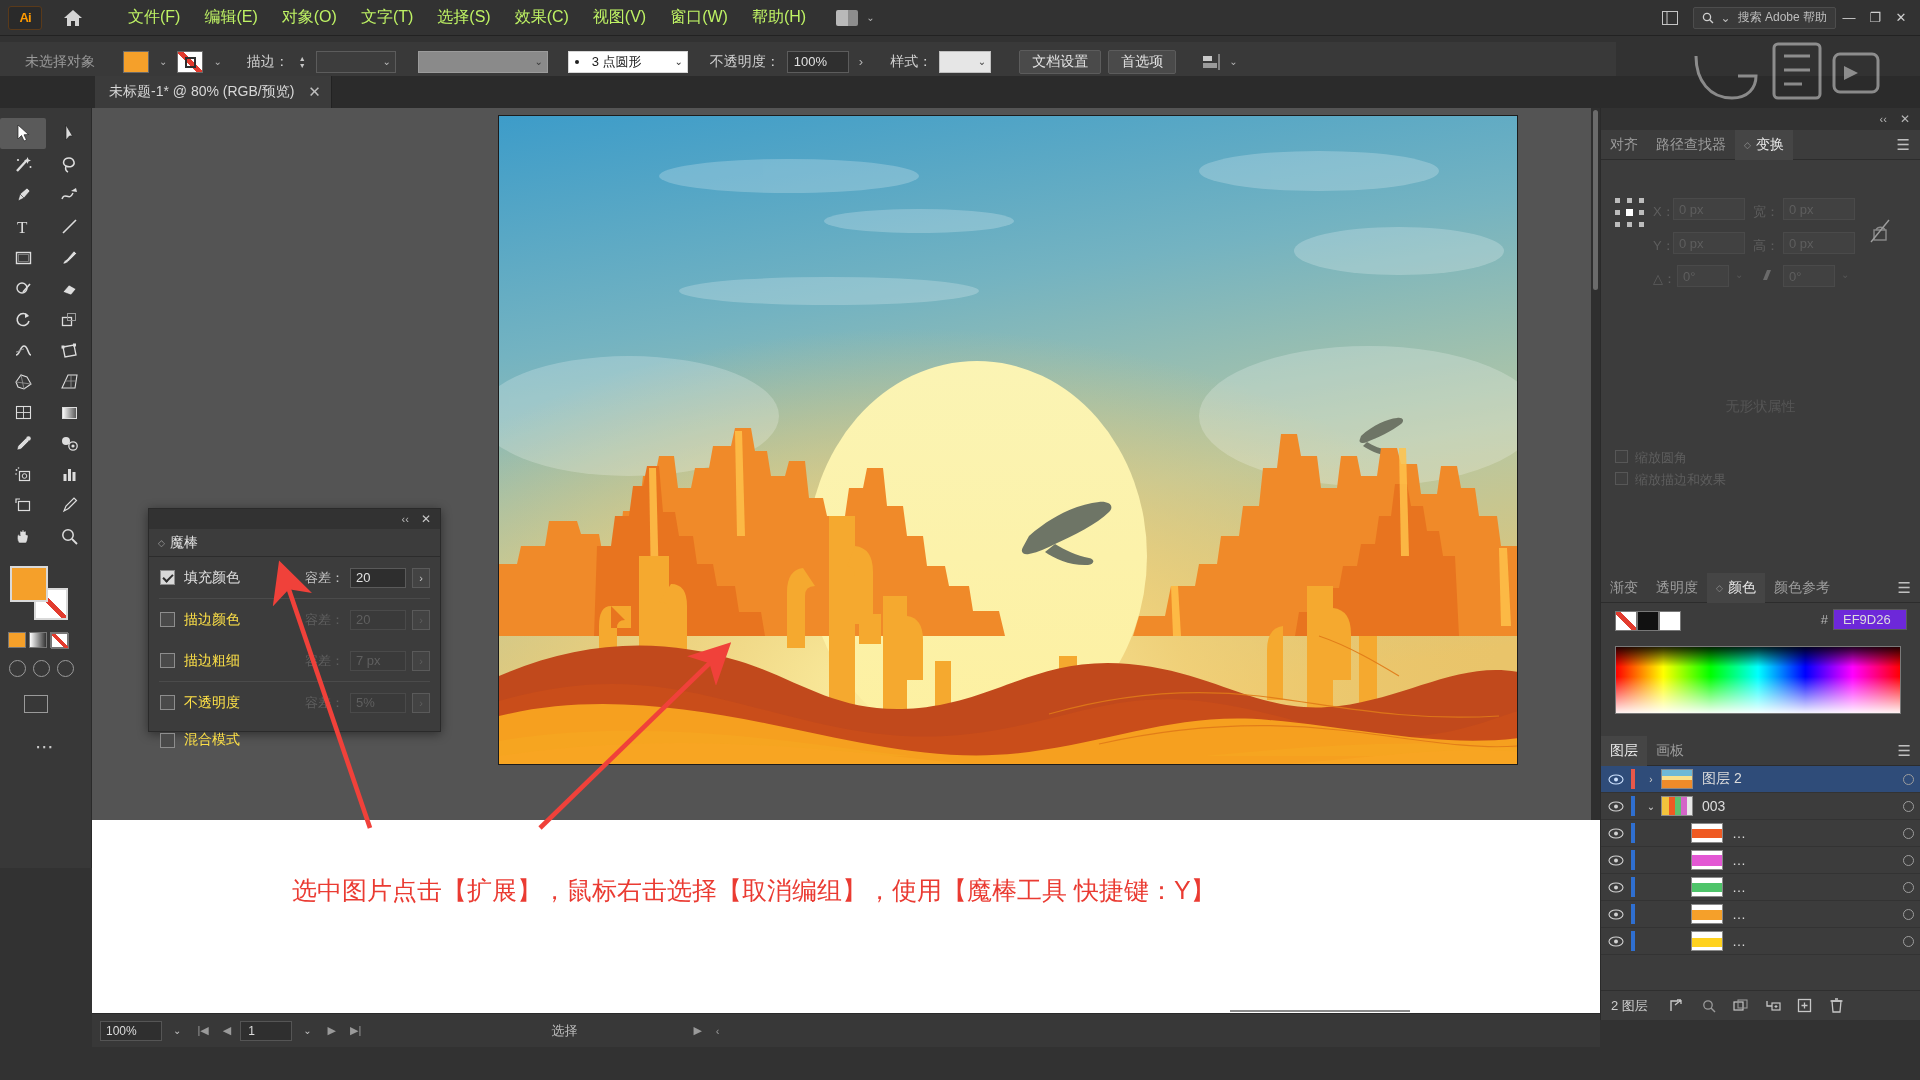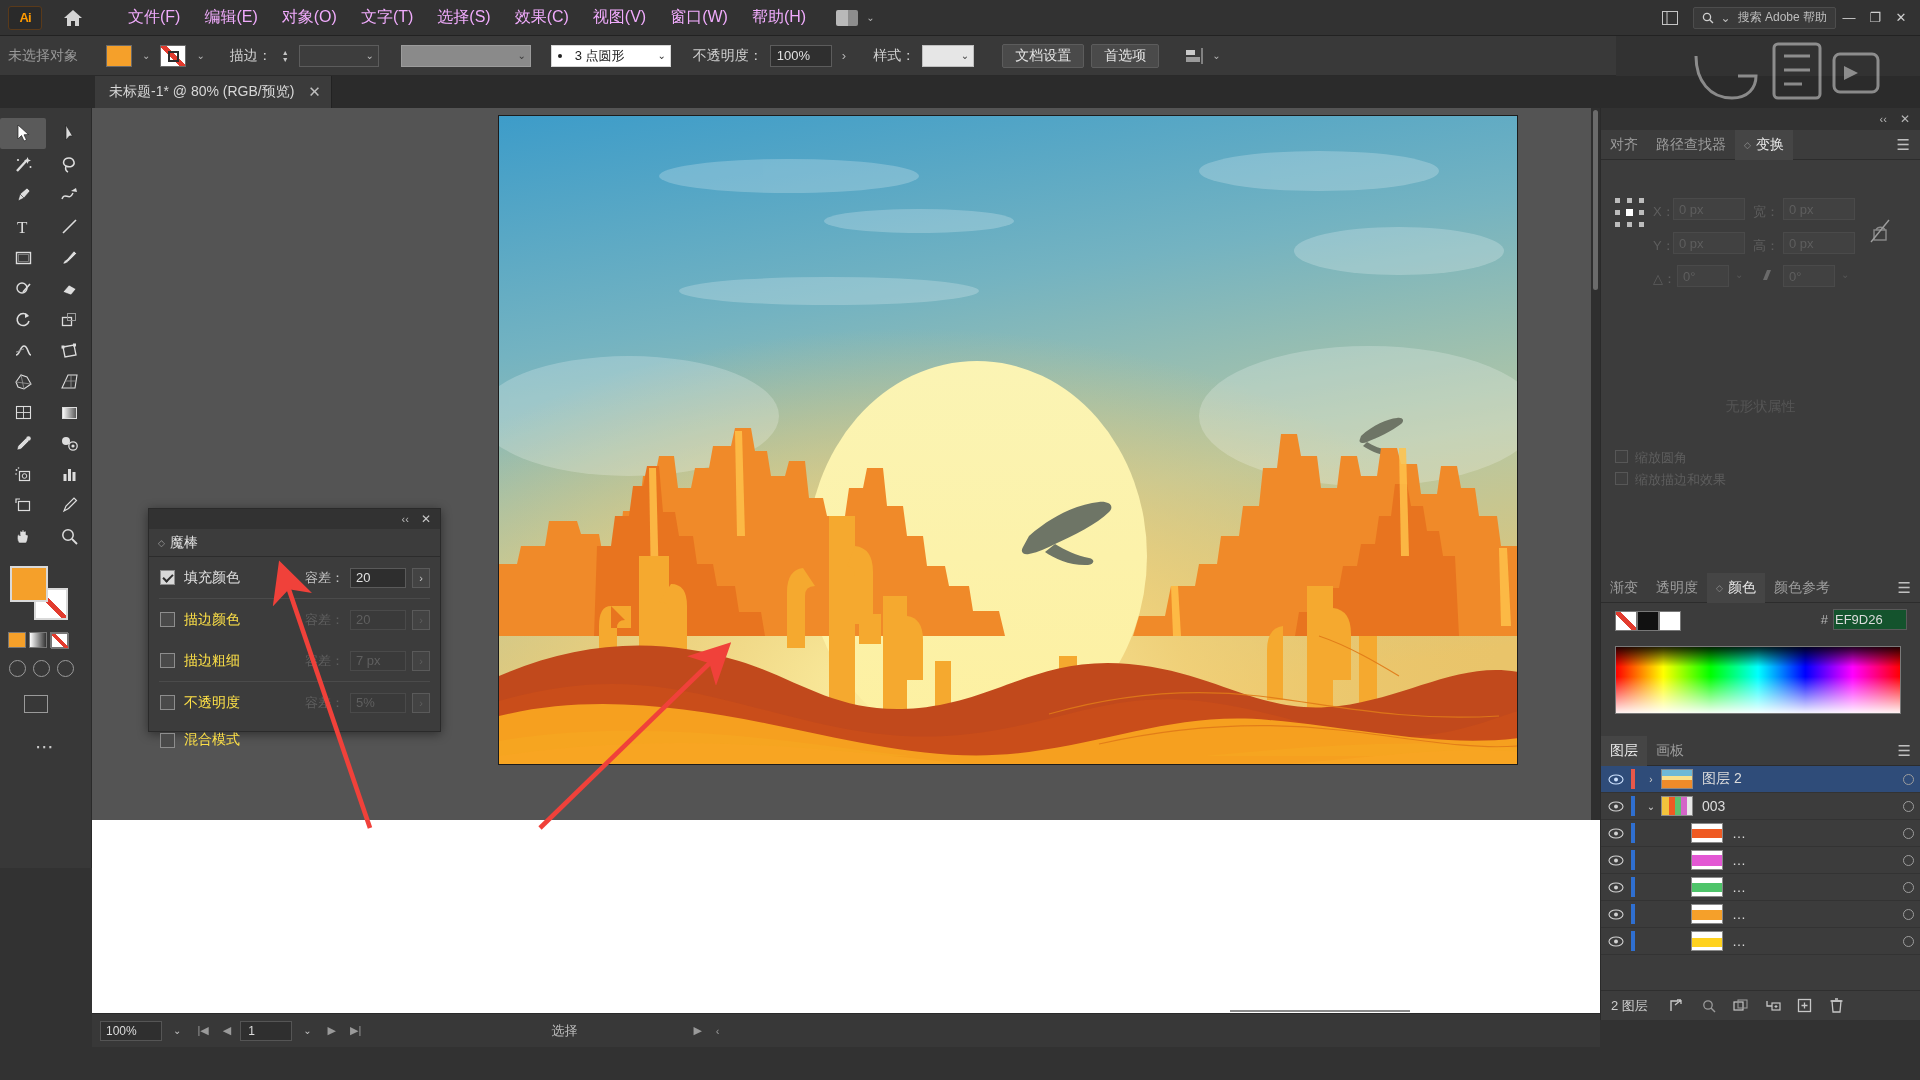--- a/index.html
+++ b/index.html
@@ -7,33 +7,33 @@
     font-family:"Liberation Sans","DejaVu Sans",sans-serif; }
 
   
   .menubar { position:absolute; left:0; top:0; width:1920px; height:36px;
     background:#323232; display:flex; align-items:center; border-bottom:1px solid #222; }
   .ai-logo { width:34px; height:24px; margin-left:8px; background:#2a2a2a;
     border:1px solid #5a3a1a; border-radius:3px; display:flex;align-items:center;justify-content:center;
     color:#ff9a00; font-size:13px; font-weight:bold; letter-spacing:-1px;}
   .home-ico { width:34px; height:30px; margin-left:14px; display:flex;align-items:center;justify-content:center;}
   .menu-items { display:flex; margin-left:26px; }
-  .menu-items > div { color:#f0abfc; font-size:16px; padding:4px 12px; white-space:nowrap; }
+  .menu-items > div { color:#bef264; font-size:16px; padding:4px 12px; white-space:nowrap; }
   .mb-right { margin-left:auto; display:flex; align-items:center; padding-right:6px; }
   .ws-sel { display:flex;align-items:center;gap:5px; margin-left:18px; }
   .ws-box { width:22px;height:16px;background:#b9b9b9;border-radius:2px;
      background:linear-gradient(90deg,#b9b9b9 55%,#8d8d8d 55%);}
   .search-box { display:flex;align-items:center;gap:4px;background:#3a3a3a;border:1px solid #4d4d4d;
      height:22px;padding:0 8px;border-radius:2px;margin-left:10px;}
   .search-box span { color:#bdbdbd;font-size:12px;}
   .wbtn { width:26px;height:24px;display:flex;align-items:center;justify-content:center;color:#cfcfcf;font-size:13px;}
 
   
-  .optbar { position:absolute; left:0; top:36px; width:1616px; height:40px; background:#393939;
-     border-bottom:1px solid #2a2a2a; display:flex; align-items:center; padding-left:8px; gap:7px;}
+  .optbar { position:absolute; left:0; top:42px; width:1616px; height:40px; background:#393939;
+     border-bottom:1px solid #2a2a2a; display:flex; align-items:center; padding-left:25px; gap:7px;}
   .opt-label { color:#9a9a9a; font-size:14px; white-space:nowrap;}
   .opt-label.lit { color:#cfcfcf;}
   .swatch { width:26px;height:22px;border:1px solid #6a6a6a;}
   .mini-caret { color:#b5b5b5;font-size:10px;padding:0 3px;}
   .stroke-spin { width:13px;height:22px;display:flex;flex-direction:column;justify-content:center;align-items:center;color:#c6c6c6;font-size:7px;line-height:7px;}
   .dd { height:22px;border:1px solid #5c5c5c;background:#3d3d3d;display:flex;align-items:center;
      justify-content:space-between;padding:0 4px 0 6px;color:#d2d2d2;font-size:13px;}
   .dd .cc { font-size:10px;color:#bdbdbd;margin-left:6px;}
   .opt-field { height:22px;border:1px solid #5c5c5c;background:#2f2f2f;color:#e0e0e0;font-size:13px;
      display:flex;align-items:center;padding:0 6px;}
@@ -123,22 +123,22 @@
   .xf-chk{position:absolute;width:13px;height:13px;border:1px solid #575757;background:#3f3f3f;}
 
   
   .colorpanel{position:absolute;left:0;top:465px;width:320px;height:175px;background:#3c3c3c;}
   .cp-swatches{position:absolute;left:14px;top:38px;display:flex;}
   .cp-sw{width:22px;height:20px;border:1px solid #787878;}
   .cp-none{background:#fff;position:relative;}
   .cp-none:after{content:"";position:absolute;inset:0;background:linear-gradient(45deg,transparent 42%,#e23b2e 42%,#e23b2e 58%,transparent 58%);}
   .cp-hex{position:absolute;right:14px;top:36px;display:flex;align-items:center;gap:5px;}
   .cp-hex .h{color:#b5b5b5;font-size:13px;}
-  .cp-hexf{width:74px;height:21px;border:1px solid #5a5a5a;background:#14532d;color:#dcdcdc;font-size:13px;
-     display:flex;align-items:center;padding-left:1px;}
+  .cp-hexf{width:74px;height:21px;border:1px solid #5a5a5a;background:#6d28d9;color:#dcdcdc;font-size:13px;
+     display:flex;align-items:center;padding-left:9px;}
   .spectrum{position:absolute;left:14px;top:73px;width:286px;height:68px;border:1px solid #7a7a7a;}
 
   
   .layerspanel{position:absolute;left:0;top:628px;width:320px;height:284px;background:#3c3c3c;}
   .lrow{height:27px;display:flex;align-items:center;border-bottom:1px solid #333;font-size:14px;color:#dcdcdc;}
   .lrow.sel{background:#2f4c79;}
   .eye{width:30px;display:flex;align-items:center;justify-content:center;}
   .cbar{width:4px;height:20px;margin-right:6px;}
   .arrw{width:20px;display:flex;align-items:center;justify-content:center;color:#cfcfcf;font-size:10px;}
   .thumb{width:32px;height:20px;border:1px solid #8a8a8a;margin-right:9px;}
@@ -919,20 +919,21 @@
             <path d="M2 3 L11 3 L10 14 L3 14 Z" fill="none" stroke="#c6c6c6" stroke-width="1.3"></path>
             <path d="M0.5 3 L12.5 3 M5 1 L8 1" stroke="#c6c6c6" stroke-width="1.3"></path>
           </svg>
         </div>
     </div>
   </div>
 </div>
 
 <div class="sheet">
   <div class="anno">
+    <div>选中图片点击【扩展】，鼠标右击选择【取消编组】，使用【魔棒工具 快捷键：Y】</div>
   </div>
 </div>
 
 <svg class="arrowsvg">
   <defs>
     <marker id="ah" markerWidth="9" markerHeight="9" refX="5" refY="4.5" orient="auto">
       <path d="M0 0 L9 4.5 L0 9 L2.4 4.5 Z" fill="#f0413a"></path>
     </marker>
   </defs>
   <line x1="370" y1="828" x2="285" y2="578" stroke="#f0413a" stroke-width="4.6" marker-end="url(#ah)"></line>

